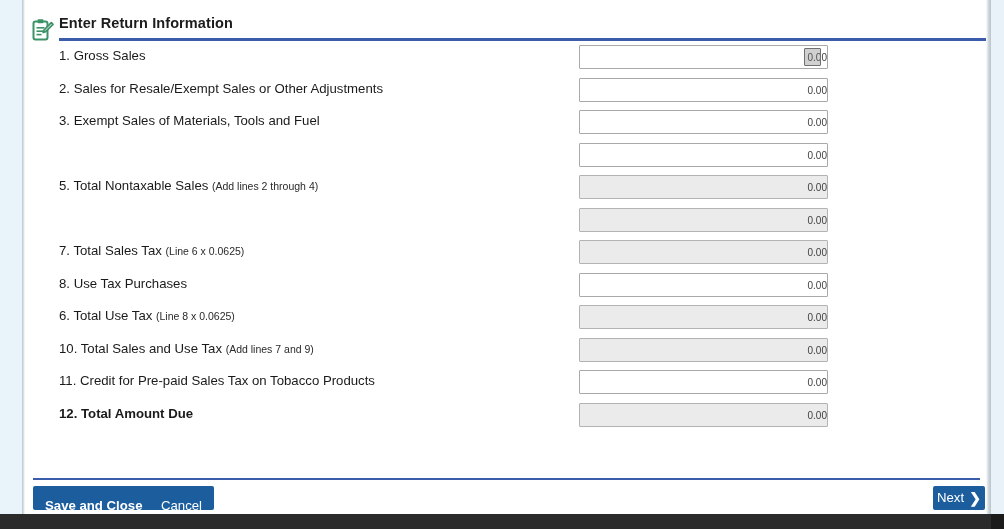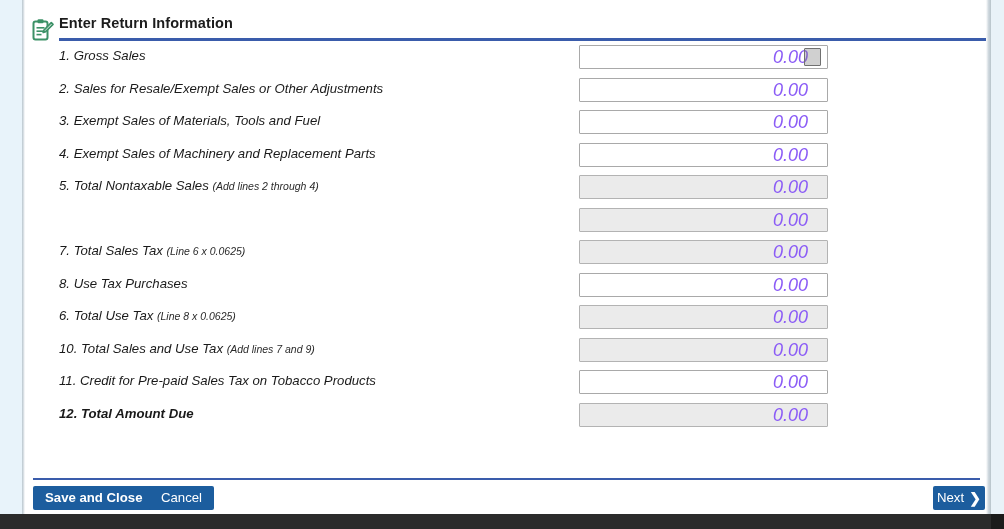--- a/index.html
+++ b/index.html
@@ -89,21 +89,20 @@
     left: 34px; top: 24px;
     width: 927px; height: 3px;
     background: #3a5cab;
   }
 
   
   .form-body {
     position: absolute;
     left: 0; top: 45px;
     width: 818px;
-    font-style: italic;
   }
   .row {
     position: relative;
     height: 32.5px;
   }
   .row-label {
     position: absolute;
     left: 34px; top: 3px;
     font-size: 13.2px;
     color: #1a1a1a;
@@ -124,23 +123,23 @@
     border: 1px solid #a9a9a9;
     background: #ffffff;
     border-radius: 1px;
   }
   .amount-field.readonly {
     background: #ebebeb;
     border-color: #b3b3b3;
   }
   .amount-value {
     position: absolute;
-    right: 19px; top: 3px;
-    font-size: 18px;
-    color: #8b5cf6;
+    right: 0; top: 3px;
+    font-size: 10px;
+    color: #404040;
     line-height: 17px;
     white-space: nowrap;
   }
   
   .caret-box {
     position: absolute;
     right: 6px; top: 2px;
     width: 17px; height: 18px;
     background: rgba(120,120,120,0.35);
     border: 1px solid #707070;
@@ -159,21 +158,21 @@
     height: 24px;
     background: #1c5d9e;
     color: #ffffff;
     border: none;
     border-radius: 2px;
     font-family: "Liberation Sans", sans-serif;
     font-size: 13.2px;
     line-height: 24px;
     text-align: center;
     cursor: pointer;
-    padding: 0 12px;
+    padding: 8px 12px;
     white-space: nowrap;
   }
   .btn.bold { font-weight: bold; }
   #btn-save  { left: 8px;   top: 486px; }
   #btn-cancel{ left: 124px; top: 486px; }
   #btn-next  { left: 908px; top: 486px; padding: 0 4px; }
   #btn-next .chev {
     display: inline-block;
     margin-left: 5px;
     font-weight: bold;
@@ -220,21 +219,20 @@
             <span class="amount-value">0.00</span>
           </div>
         </div>
         <div class="row">
           <div class="row-label"><span>3. Exempt Sales of Materials, Tools and Fuel</span></div>
           <div class="amount-field">
             <span class="amount-value">0.00</span>
           </div>
         </div>
         <div class="row">
-          <div class="row-label"><span>4. Exempt Sales of Machinery and Replacement Parts</span></div>
           <div class="amount-field">
             <span class="amount-value">0.00</span>
           </div>
         </div>
         <div class="row">
           <div class="row-label"><span>5. Total Nontaxable Sales</span> <span class="row-hint">(Add lines 2 through 4)</span></div>
           <div class="amount-field readonly">
             <span class="amount-value">0.00</span>
           </div>
         </div>

